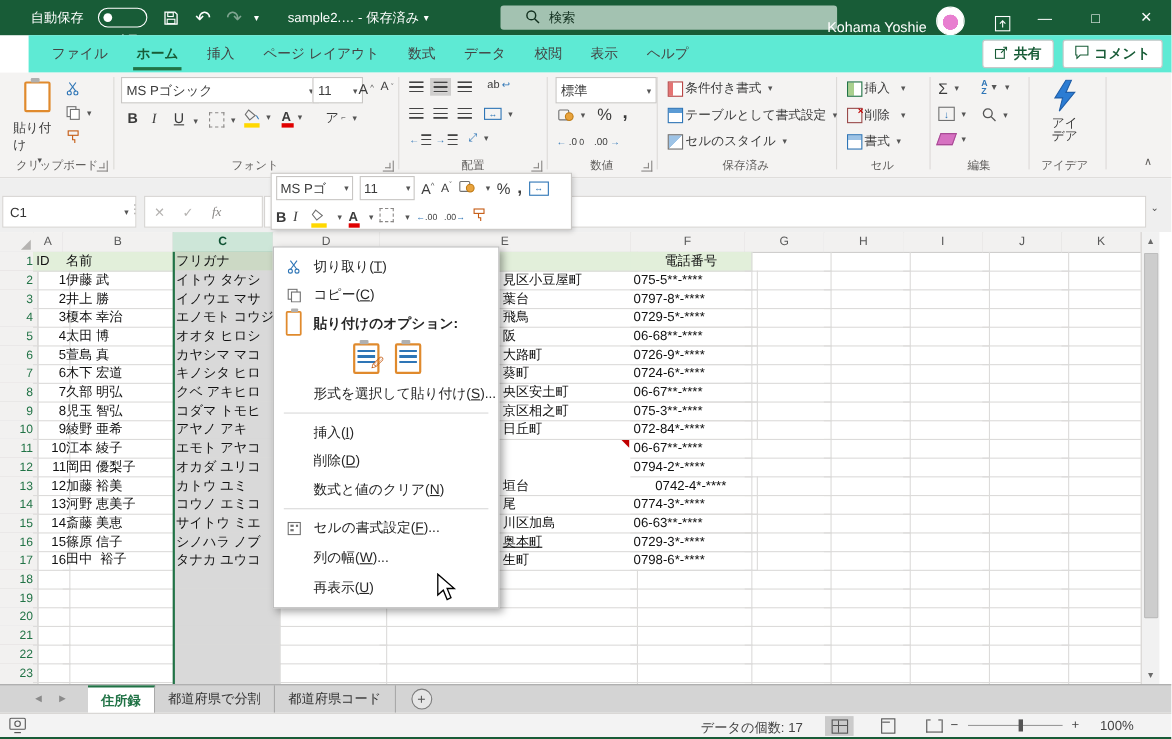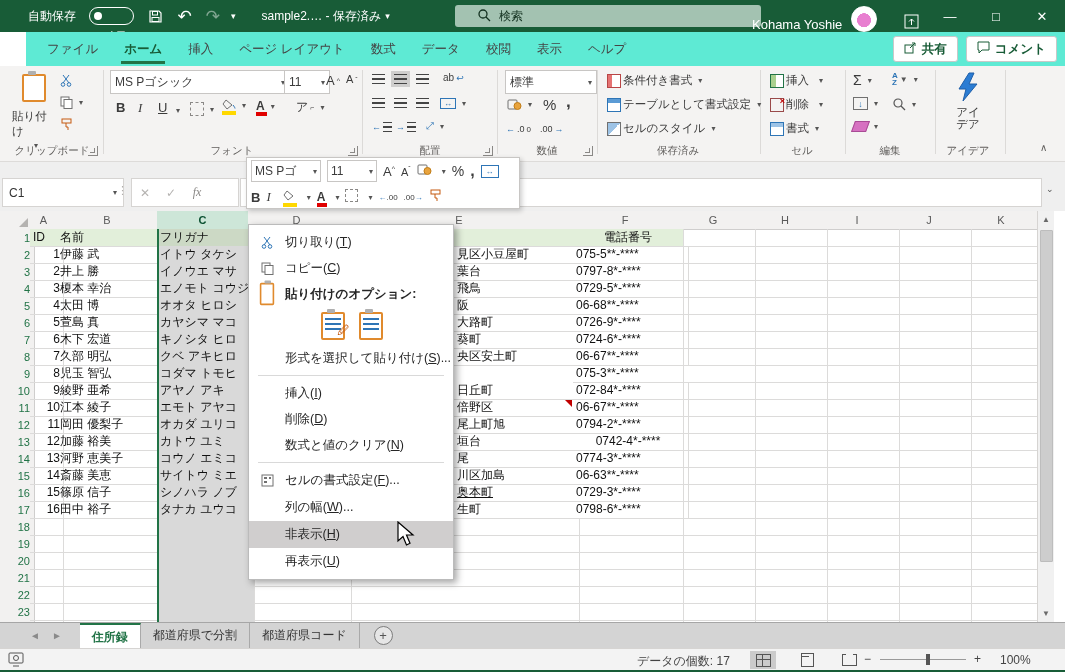--- a/index.html
+++ b/index.html
@@ -548,20 +548,21 @@
     <div class="gcell" style="left: 573px; top: 137px; width: 104px; height: 17px;">06-67**-****</div>
     <div class="gcell" style="left: 677px; top: 137px; width: 72px; height: 17px;"></div>
     <div class="gcell" style="left: 749px; top: 137px; width: 72px; height: 17px;"></div>
     <div class="gcell" style="left: 821px; top: 137px; width: 72px; height: 17px;"></div>
     <div class="gcell" style="left: 893px; top: 137px; width: 72px; height: 17px;"></div>
     <div class="gcell" style="left: 965px; top: 137px; width: 72px; height: 17px;"></div>
     <div class="gcell" style="left: 30px; top: 154px; width: 27px; height: 17px; text-align: right;">8</div>
     <div class="gcell" style="left: 57px; top: 154px; width: 100px; height: 17px;">児玉 智弘</div>
     <div class="gcell selfill" style="left: 157px; top: 154px; width: 91px; height: 17px;">コダマ トモヒ</div>
     <div class="gcell" style="left: 248px; top: 154px; width: 97px; height: 17px;"></div>
+    <div class="gcell" style="left: 345px; top: 154px; width: 228px; height: 17px; padding-left: 112px;">京区相之町</div>
     <div class="gcell" style="left: 573px; top: 154px; width: 104px; height: 17px;">075-3**-****</div>
     <div class="gcell" style="left: 677px; top: 154px; width: 72px; height: 17px;"></div>
     <div class="gcell" style="left: 749px; top: 154px; width: 72px; height: 17px;"></div>
     <div class="gcell" style="left: 821px; top: 154px; width: 72px; height: 17px;"></div>
     <div class="gcell" style="left: 893px; top: 154px; width: 72px; height: 17px;"></div>
     <div class="gcell" style="left: 965px; top: 154px; width: 72px; height: 17px;"></div>
     <div class="gcell" style="left: 30px; top: 171px; width: 27px; height: 17px; text-align: right;">9</div>
     <div class="gcell" style="left: 57px; top: 171px; width: 100px; height: 17px;">綾野 亜希</div>
     <div class="gcell selfill" style="left: 157px; top: 171px; width: 91px; height: 17px;">アヤノ アキ</div>
     <div class="gcell" style="left: 248px; top: 171px; width: 97px; height: 17px;"></div>
@@ -569,32 +570,30 @@
     <div class="gcell" style="left: 573px; top: 171px; width: 104px; height: 17px;">072-84*-****</div>
     <div class="gcell" style="left: 677px; top: 171px; width: 72px; height: 17px;"></div>
     <div class="gcell" style="left: 749px; top: 171px; width: 72px; height: 17px;"></div>
     <div class="gcell" style="left: 821px; top: 171px; width: 72px; height: 17px;"></div>
     <div class="gcell" style="left: 893px; top: 171px; width: 72px; height: 17px;"></div>
     <div class="gcell" style="left: 965px; top: 171px; width: 72px; height: 17px;"></div>
     <div class="gcell" style="left: 30px; top: 188px; width: 27px; height: 17px; text-align: right;">10</div>
     <div class="gcell" style="left: 57px; top: 188px; width: 100px; height: 17px;">江本 綾子</div>
     <div class="gcell selfill" style="left: 157px; top: 188px; width: 91px; height: 17px;">エモト アヤコ</div>
     <div class="gcell" style="left: 248px; top: 188px; width: 97px; height: 17px;"></div>
-    <div class="gcell" style="left: 345px; top: 188px; width: 228px; height: 17px; padding-left: 112px;">倍野区</div>
     <div class="gcell" style="left: 573px; top: 188px; width: 104px; height: 17px;">06-67**-****</div>
     <div class="gcell" style="left: 677px; top: 188px; width: 72px; height: 17px;"></div>
     <div class="gcell" style="left: 749px; top: 188px; width: 72px; height: 17px;"></div>
     <div class="gcell" style="left: 821px; top: 188px; width: 72px; height: 17px;"></div>
     <div class="gcell" style="left: 893px; top: 188px; width: 72px; height: 17px;"></div>
     <div class="gcell" style="left: 965px; top: 188px; width: 72px; height: 17px;"></div>
     <div class="gcell" style="left: 30px; top: 205px; width: 27px; height: 17px; text-align: right;">11</div>
     <div class="gcell" style="left: 57px; top: 205px; width: 100px; height: 17px;">岡田 優梨子</div>
     <div class="gcell selfill" style="left: 157px; top: 205px; width: 91px; height: 17px;">オカダ ユリコ</div>
     <div class="gcell" style="left: 248px; top: 205px; width: 97px; height: 17px;"></div>
-    <div class="gcell" style="left: 345px; top: 205px; width: 228px; height: 17px; padding-left: 112px;">尾上町旭</div>
     <div class="gcell" style="left: 573px; top: 205px; width: 104px; height: 17px;">0794-2*-****</div>
     <div class="gcell" style="left: 677px; top: 205px; width: 72px; height: 17px;"></div>
     <div class="gcell" style="left: 749px; top: 205px; width: 72px; height: 17px;"></div>
     <div class="gcell" style="left: 821px; top: 205px; width: 72px; height: 17px;"></div>
     <div class="gcell" style="left: 893px; top: 205px; width: 72px; height: 17px;"></div>
     <div class="gcell" style="left: 965px; top: 205px; width: 72px; height: 17px;"></div>
     <div class="gcell" style="left: 30px; top: 222px; width: 27px; height: 17px; text-align: right;">12</div>
     <div class="gcell" style="left: 57px; top: 222px; width: 100px; height: 17px;">加藤 裕美</div>
     <div class="gcell selfill" style="left: 157px; top: 222px; width: 91px; height: 17px;">カトウ ユミ</div>
     <div class="gcell" style="left: 248px; top: 222px; width: 97px; height: 17px;"></div>
@@ -632,21 +631,21 @@
     <div class="gcell selfill" style="left: 157px; top: 273px; width: 91px; height: 17px;">シノハラ ノブ</div>
     <div class="gcell" style="left: 248px; top: 273px; width: 97px; height: 17px;"></div>
     <div class="gcell" style="left: 345px; top: 273px; width: 228px; height: 17px; padding-left: 112px; text-decoration: underline;">奥本町</div>
     <div class="gcell" style="left: 573px; top: 273px; width: 104px; height: 17px;">0729-3*-****</div>
     <div class="gcell" style="left: 677px; top: 273px; width: 72px; height: 17px;"></div>
     <div class="gcell" style="left: 749px; top: 273px; width: 72px; height: 17px;"></div>
     <div class="gcell" style="left: 821px; top: 273px; width: 72px; height: 17px;"></div>
     <div class="gcell" style="left: 893px; top: 273px; width: 72px; height: 17px;"></div>
     <div class="gcell" style="left: 965px; top: 273px; width: 72px; height: 17px;"></div>
     <div class="gcell" style="left: 30px; top: 290px; width: 27px; height: 17px; text-align: right;">16</div>
-    <div class="gcell" style="left: 57px; top: 290px; width: 100px; height: 17px;">田中 裕子</div>
+    <div class="gcell" style="left: 57px; top: 290px; width: 100px; height: 17px; font-family: Liberation Mono, monospace;">田中 裕子</div>
     <div class="gcell selfill" style="left: 157px; top: 290px; width: 91px; height: 17px;">タナカ ユウコ</div>
     <div class="gcell" style="left: 248px; top: 290px; width: 97px; height: 17px;"></div>
     <div class="gcell" style="left: 345px; top: 290px; width: 228px; height: 17px; padding-left: 112px;">生町</div>
     <div class="gcell" style="left: 573px; top: 290px; width: 104px; height: 17px;">0798-6*-****</div>
     <div class="gcell" style="left: 677px; top: 290px; width: 72px; height: 17px;"></div>
     <div class="gcell" style="left: 749px; top: 290px; width: 72px; height: 17px;"></div>
     <div class="gcell" style="left: 821px; top: 290px; width: 72px; height: 17px;"></div>
     <div class="gcell" style="left: 893px; top: 290px; width: 72px; height: 17px;"></div>
     <div class="gcell" style="left: 965px; top: 290px; width: 72px; height: 17px;"></div>
     <div class="gcell" style="left: 30px; top: 307px; width: 27px; height: 17px;"></div>
@@ -797,24 +796,20 @@
           <rect x="3" y="7" width="3" height="2" fill="#707070"></rect>
           <rect x="8" y="3" width="2" height="2" fill="#707070"></rect>
         </svg>
       </span>
       <span>セルの書式設定(<u>F</u>)...</span>
     </div>
     <div class="mi" style="height: 27px;">
       <span class="micon"></span>
       <span>列の幅(<u>W</u>)...</span>
     </div>
-    <div class="mi hl" style="height: 27px;">
-      <span class="micon"></span>
-      <span>非表示(<u>H</u>)</span>
-    </div>
     <div class="mi" style="height: 27px;">
       <span class="micon"></span>
       <span>再表示(<u>U</u>)</span>
     </div>
   </div>
 
 <div id="minibar" class="abs">
   <div class="mb-row">
     <span class="mb-combo" style="width:62px;justify-content:space-between;">
         <span>MS Pゴ</span>

